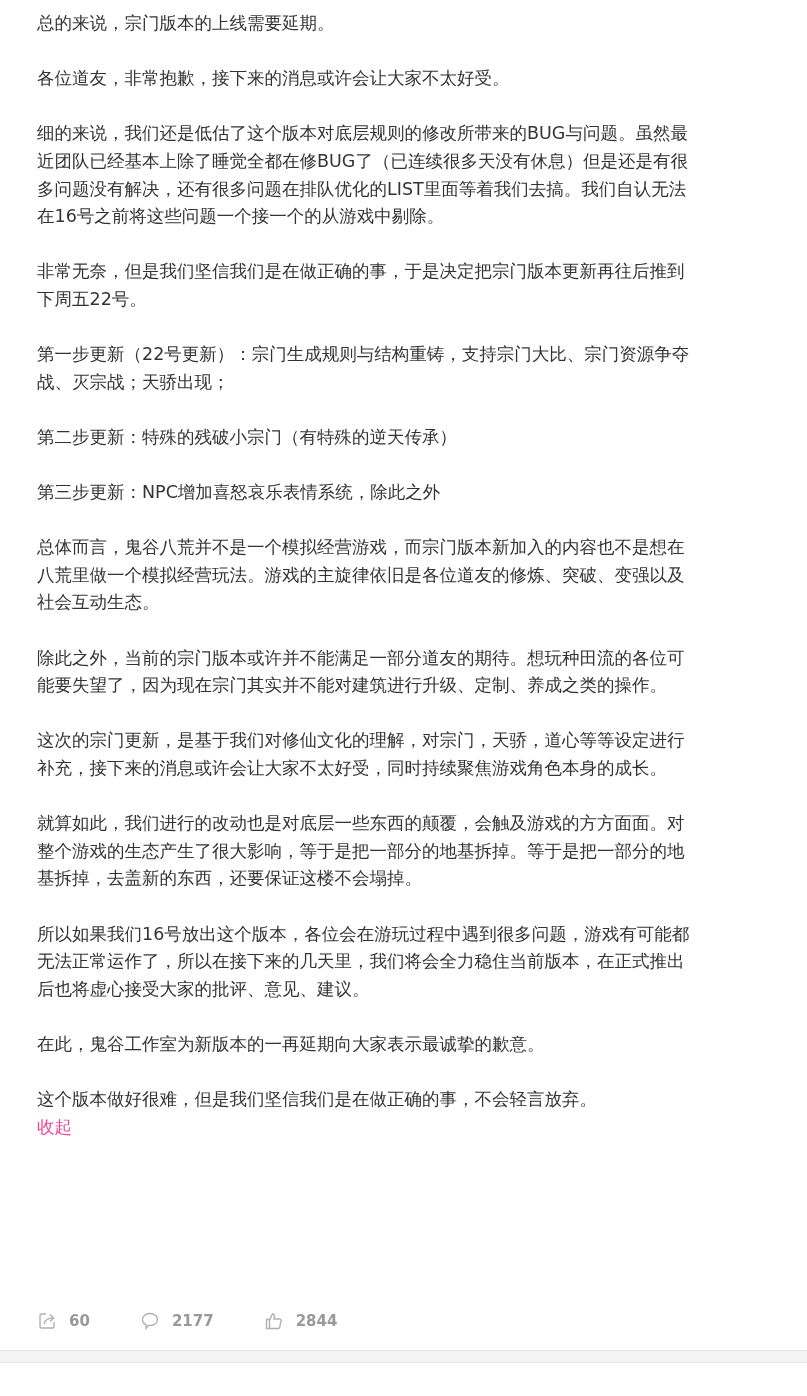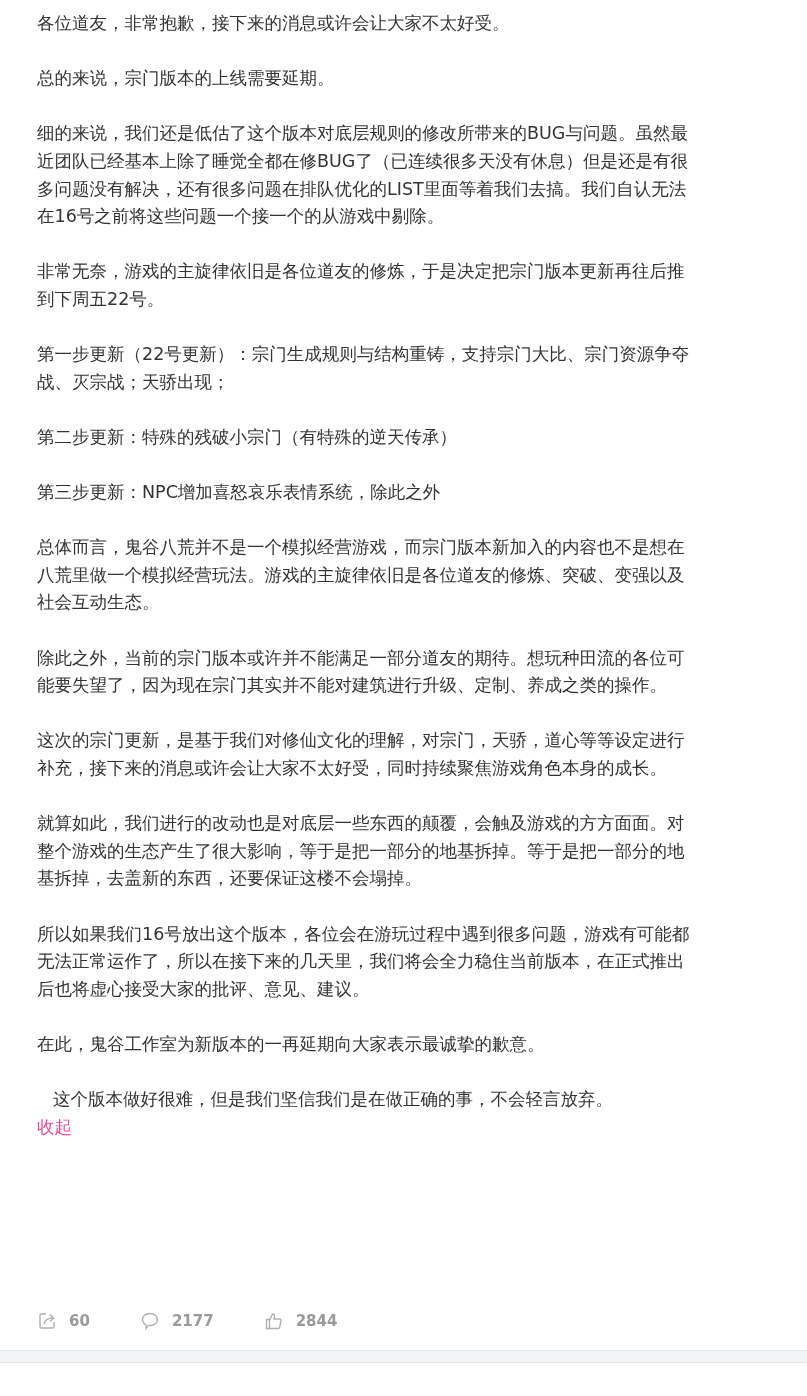--- a/index.html
+++ b/index.html
@@ -1,35 +1,35 @@
 <!DOCTYPE html>
 <html><head>
 <meta charset="utf-8">
 <style>
   html, body { margin: 0; padding: 0; background: #ffffff; }
   body { width: 807px; height: 1396px; position: relative; overflow: hidden;
          font-family: "DejaVu Sans", "Liberation Sans", sans-serif; color: #333333; }
   .post { position: absolute; left: 37px; top: 10px; width: 660px; }
   .para { font-size: 17.5px; line-height: 27.6px; margin: 0 0 27.6px 0; letter-spacing: 0px; word-break: break-all; }
-  .para.last { margin-bottom: 0; margin-left: 16px; }
+  .para.last { margin-bottom: 0; }
   .collapse { font-size: 17.5px; line-height: 27.6px; color: #ec4899; cursor: pointer; display: inline-block; }
   .actions { position: absolute; left: 37px; top: 1307px; height: 28px; display: flex; align-items: center; color: #999999; font-size: 15px; font-weight: bold; }
   .action { display: flex; align-items: center; margin-right: 50px; cursor: pointer; }
   .action svg { width: 20px; height: 20px; margin-right: 12px; }
   .divider-band { position: absolute; left: 0; top: 1350px; width: 807px; height: 11px; background: #f2f3f5;
                   border-top: 1px solid #e4e6ea; border-bottom: 1px solid #e4e6ea; }
 </style>
 </head>
 <body>
 
 <div class="post">
+  <p class="para">总的来说，宗门版本的上线需要延期。</p>
   <p class="para">各位道友，非常抱歉，接下来的消息或许会让大家不太好受。</p>
-  <p class="para">总的来说，宗门版本的上线需要延期。</p>
   <p class="para">细的来说，我们还是低估了这个版本对底层规则的修改所带来的BUG与问题。虽然最近团队已经基本上除了睡觉全都在修BUG了（已连续很多天没有休息）但是还是有很多问题没有解决，还有很多问题在排队优化的LIST里面等着我们去搞。我们自认无法在16号之前将这些问题一个接一个的从游戏中剔除。</p>
-  <p class="para">非常无奈，游戏的主旋律依旧是各位道友的修炼，于是决定把宗门版本更新再往后推到下周五22号。</p>
+  <p class="para">非常无奈，但是我们坚信我们是在做正确的事，于是决定把宗门版本更新再往后推到下周五22号。</p>
   <p class="para">第一步更新（22号更新）：宗门生成规则与结构重铸，支持宗门大比、宗门资源争夺战、灭宗战；天骄出现；</p>
   <p class="para">第二步更新：特殊的残破小宗门（有特殊的逆天传承）</p>
   <p class="para">第三步更新：NPC增加喜怒哀乐表情系统，除此之外</p>
   <p class="para">总体而言，鬼谷八荒并不是一个模拟经营游戏，而宗门版本新加入的内容也不是想在八荒里做一个模拟经营玩法。游戏的主旋律依旧是各位道友的修炼、突破、变强以及社会互动生态。</p>
   <p class="para">除此之外，当前的宗门版本或许并不能满足一部分道友的期待。想玩种田流的各位可能要失望了，因为现在宗门其实并不能对建筑进行升级、定制、养成之类的操作。</p>
   <p class="para">这次的宗门更新，是基于我们对修仙文化的理解，对宗门，天骄，道心等等设定进行补充，接下来的消息或许会让大家不太好受，同时持续聚焦游戏角色本身的成长。</p>
   <p class="para">就算如此，我们进行的改动也是对底层一些东西的颠覆，会触及游戏的方方面面。对整个游戏的生态产生了很大影响，等于是把一部分的地基拆掉。等于是把一部分的地基拆掉，去盖新的东西，还要保证这楼不会塌掉。</p>
   <p class="para">所以如果我们16号放出这个版本，各位会在游玩过程中遇到很多问题，游戏有可能都无法正常运作了，所以在接下来的几天里，我们将会全力稳住当前版本，在正式推出后也将虚心接受大家的批评、意见、建议。</p>
   <p class="para">在此，鬼谷工作室为新版本的一再延期向大家表示最诚挚的歉意。</p>
   <p class="para last">这个版本做好很难，但是我们坚信我们是在做正确的事，不会轻言放弃。</p>

